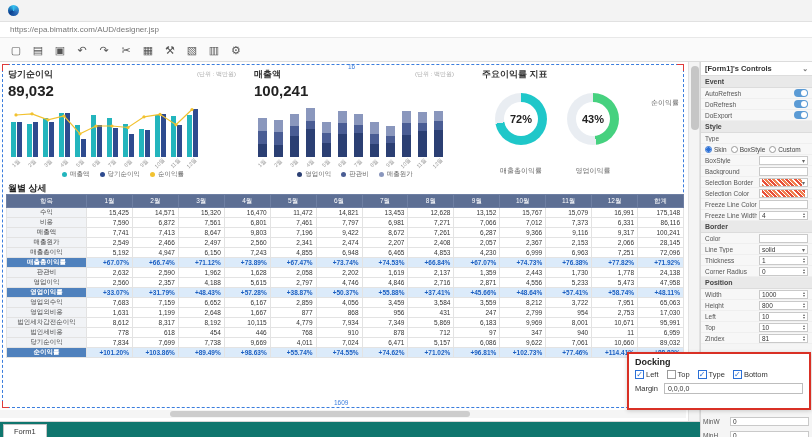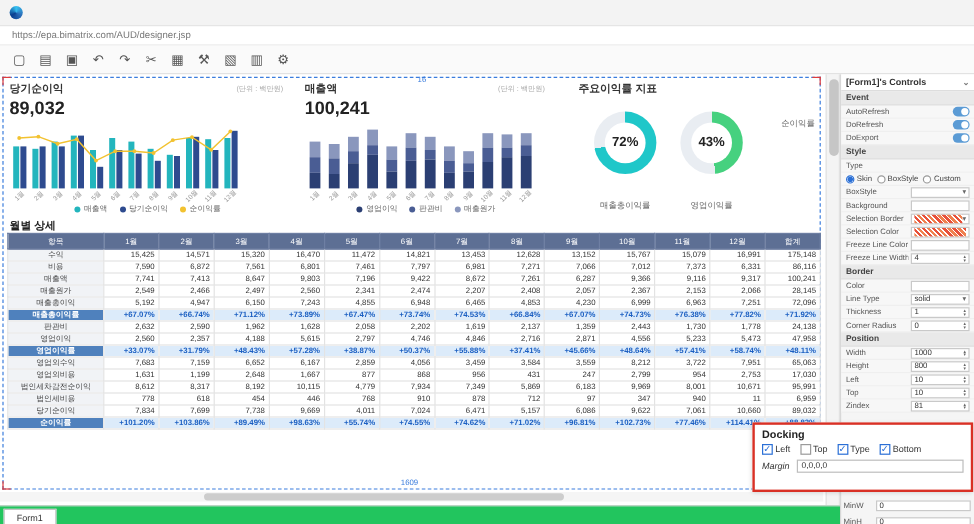--- a/index.html
+++ b/index.html
@@ -112,33 +112,33 @@
   .docking { position:absolute; left:627px; top:352px; width:184px; height:58px; background:#fff;
     border:2px solid #d93025; z-index:60; padding:3px 6px; box-shadow:0 1px 4px rgba(0,0,0,.18); }
   .dock-title { font-size:9px; font-weight:bold; color:#222; }
   .dock-opts { display:flex; gap:8px; margin-top:3px; align-items:center; }
   .chk-group { display:flex; align-items:center; }
   .chk { width:9px; height:9px; border:1px solid #9a9a9a; background:#fff; font-size:8px;
     line-height:8px; color:#2a6fd6; text-align:center; }
   .chk.on { border-color:#2a6fd6; }
   .chk-label { font-size:7.5px; color:#333; margin-left:2px; }
   .dock-margin { display:flex; align-items:center; margin-top:4px; gap:6px; }
-  .dock-margin-label { font-size:7.5px; color:#333;font-style:italic; }
+  .dock-margin-label { font-size:7.5px; color:#333; }
   .dock-margin-input { flex:1; height:11px; background:#fff; border:1px solid #bdbdbd; font-size:7px;
     color:#333; display:flex; align-items:center; padding:0 3px; }
 
   .minrow { position:absolute; left:703px; width:106px; height:11px; display:flex;
     align-items:center; gap:3px; z-index:65; }
   .minrow.r1 { top:416px; } .minrow.r2 { top:430px; }
   .min-label { font-size:6.5px; color:#555; width:24px; }
   .min-input { flex:1; height:9px; background:#fff; border:1px solid #c9c9c9; font-size:6.5px;
     display:flex; align-items:center; padding:0 2px; color:#333; }
 
   
-  .statusbar { position:absolute; left:0; top:421px; width:700px; height:16px; background:#22c55e;
+  .statusbar { position:absolute; left:0; top:421px; width:700px; height:16px; background:#0f766e;
     border-top:1px solid #d6d6d6; display:flex; align-items:flex-end; }
   .form-tab { margin-left:3px; background:#fff; border:1px solid #c4c4c4; border-bottom:none;
     font-size:7.5px; color:#333; padding:0 10px; height:13px; display:flex; align-items:center; }
 </style>
 </head>
 <body>
 
 <div class="titlebar">
   <span class="edge-logo"></span>
 </div>

